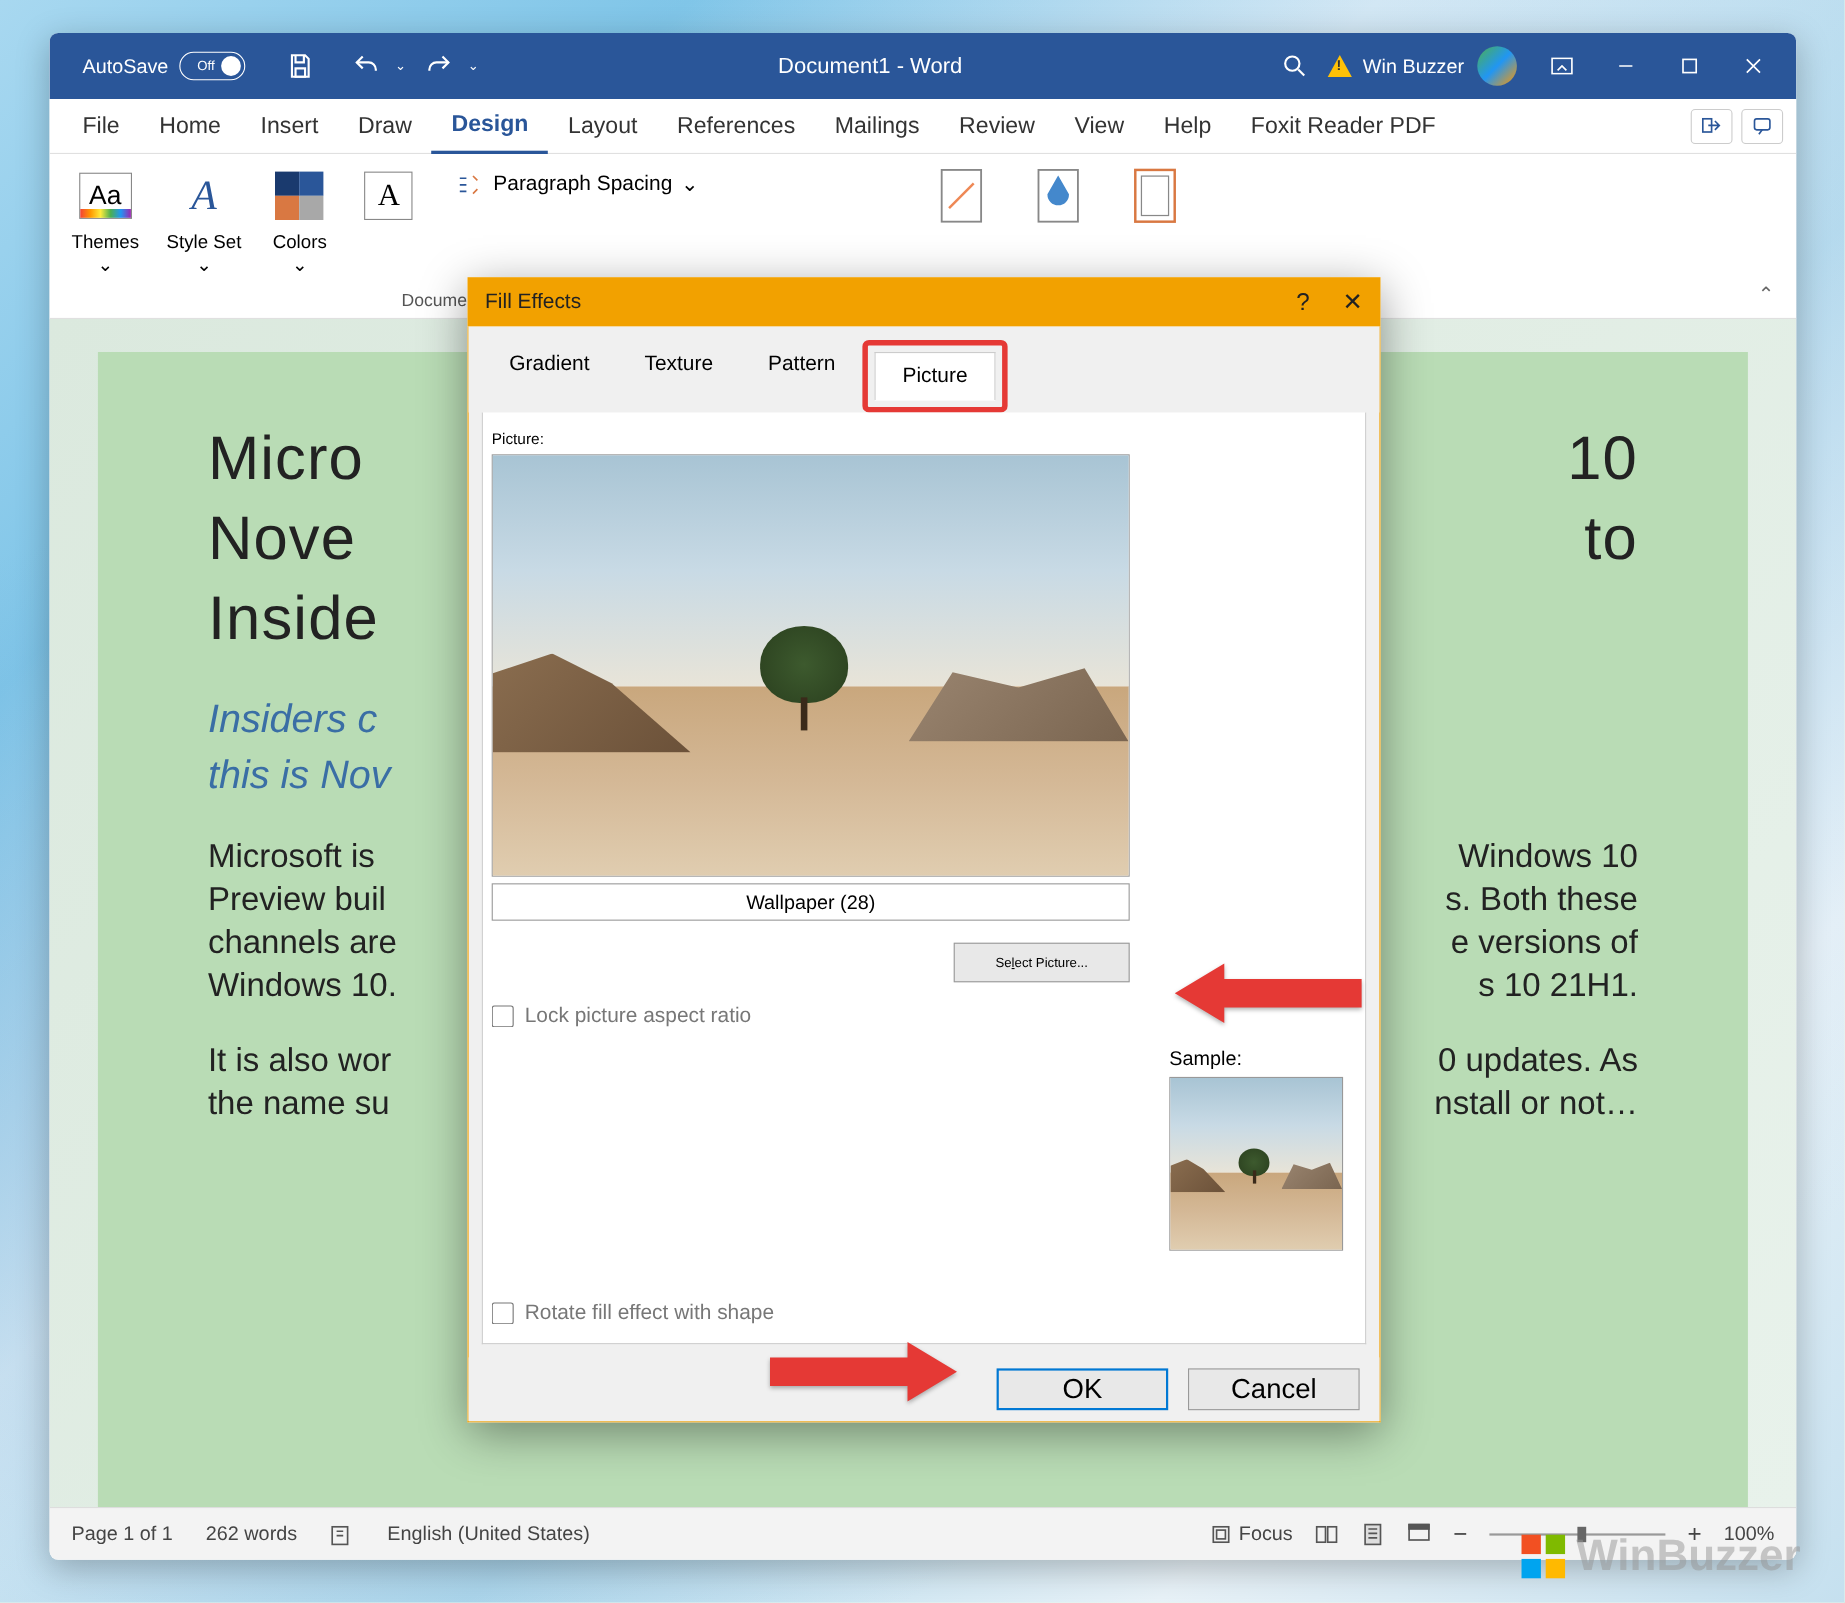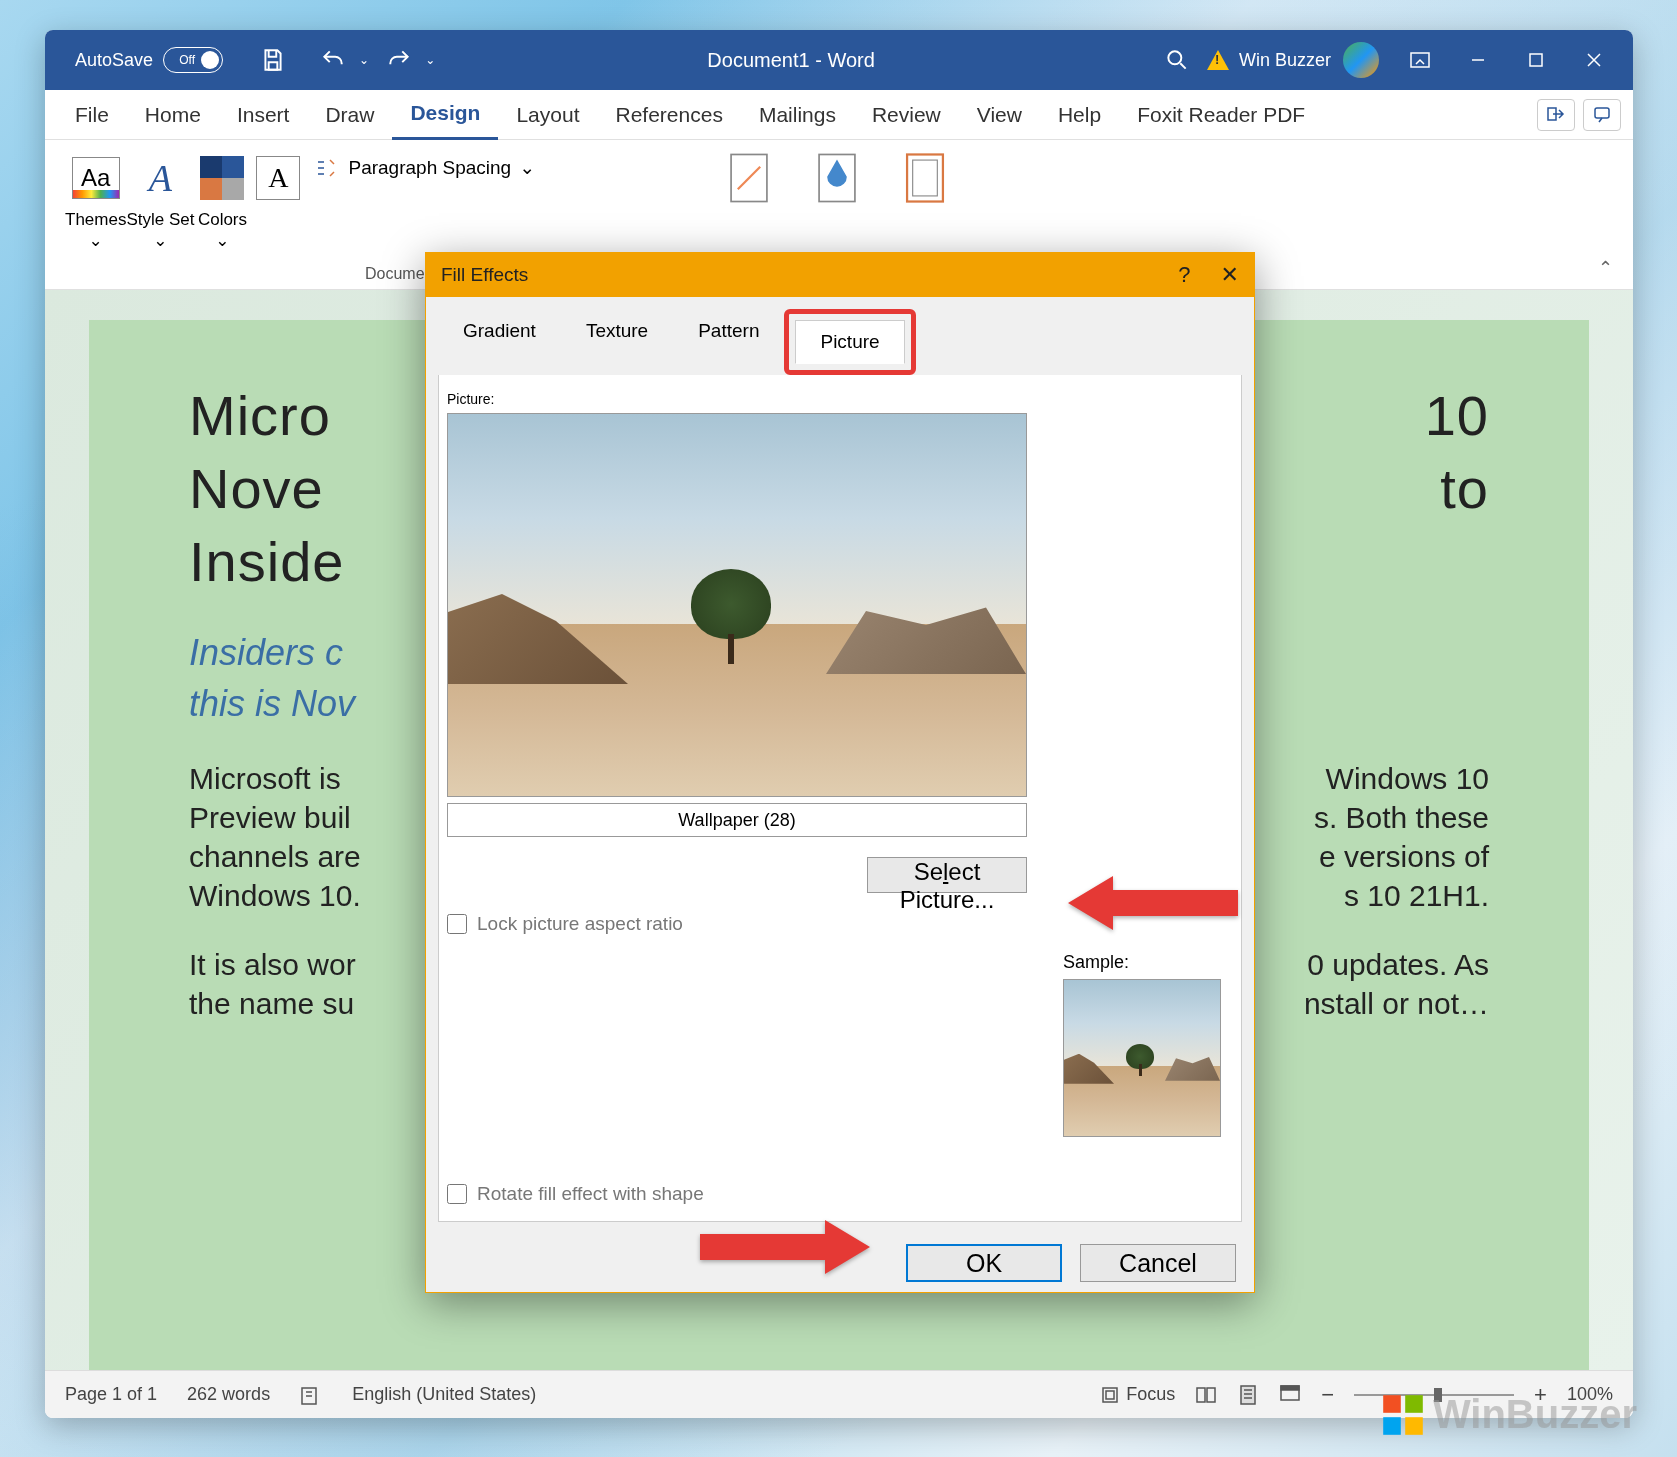--- a/index.html
+++ b/index.html
@@ -17,21 +17,21 @@
 .title-center { flex: 1; text-align: center; font-size: 20px; }
 .warning-tri { width: 0; height: 0; border-left: 11px solid transparent; border-right: 11px solid transparent; border-bottom: 20px solid #ffc107; margin-right: 10px; position: relative; }
 .warning-tri::after { content: '!'; position: absolute; left: -3px; top: 2px; color: #333; font-size: 13px; font-weight: bold; }
 .user-avatar { width: 36px; height: 36px; border-radius: 50%; background: linear-gradient(135deg, #4caf50 0%, #2196f3 50%, #ff9800 100%); margin: 0 12px; }
 .window-btn { width: 58px; height: 44px; display: flex; align-items: center; justify-content: center; cursor: pointer; }
 .ribbon-tabs { height: 50px; background: #fff; display: flex; align-items: center; padding: 0 12px; border-bottom: 1px solid #e0e0e0; }
 .ribbon-tab { padding: 12px 18px; font-size: 21px; color: #333; cursor: pointer; }
 .ribbon-tab.active { color: #2a5699; font-weight: 600; border-bottom: 3px solid #2a5699; }
 .ribbon-right { margin-left: auto; display: flex; gap: 8px; }
 .ribbon-btn { width: 38px; height: 32px; border: 1px solid #ccc; border-radius: 4px; display: flex; align-items: center; justify-content: center; cursor: pointer; }
-.ribbon-content { height: 150px; background: #fff; display: flex; align-items: flex-start; padding: 10px 20px; border-bottom: 1px solid #e0e0e0; position: relative; }
+.ribbon-content { height: 150px; background: #fff; display: flex; align-items: flex-start; padding: 10px 20px; gap: 25px; border-bottom: 1px solid #e0e0e0; position: relative; }
 .ribbon-item { display: flex; flex-direction: column; align-items: center; cursor: pointer; font-size: 17px; }
 .ribbon-icon-box { width: 56px; height: 56px; display: flex; align-items: center; justify-content: center; margin-bottom: 4px; }
 .themes-icon { width: 48px; height: 42px; border: 1px solid #888; background: #fff; display: flex; align-items: center; justify-content: center; font-size: 24px; position: relative; }
 .themes-icon::after { content: ''; position: absolute; bottom: 0; left: 0; right: 0; height: 8px; background: linear-gradient(90deg, #f44336, #ff9800, #ffeb3b, #4caf50, #2196f3, #9c27b0); }
 .styleset-icon { font-size: 38px; color: #2a5699; font-style: italic; font-family: serif; }
 .colors-icon { width: 44px; height: 44px; display: grid; grid-template-columns: 1fr 1fr; grid-template-rows: 1fr 1fr; }
 .colors-icon div:nth-child(1) { background: #1a3a6e; } .colors-icon div:nth-child(2) { background: #2a5699; }
 .colors-icon div:nth-child(3) { background: #d97842; } .colors-icon div:nth-child(4) { background: #a8a8a8; }
 .fonts-icon { width: 44px; height: 44px; border: 1px solid #888; display: flex; align-items: center; justify-content: center; font-size: 28px; font-family: serif; }
 .para-spacing { display: flex; align-items: center; gap: 8px; font-size: 19px; padding: 6px 10px; cursor: pointer; }
@@ -59,21 +59,21 @@
 .dialog-panel { flex: 1; background: #fff; margin: 0 12px 12px 12px; padding: 16px 8px; border: 1px solid #ccc; border-top: none; display: flex; flex-direction: column; }
 .picture-preview { width: 580px; height: 384px; border: 1px solid #999; display:flex; flex-direction:column; }
 .desert-sky { flex: 0 0 55%; background: linear-gradient(180deg, #a8c4d4 0%, #c8dae5 50%, #e8e4d8 100%); }
 .desert-ground { flex: 1; background: linear-gradient(180deg, #c9a77d 0%, #d4b896 50%, #e0cdb0 100%); position: relative; }
 .mountain-left { position: absolute; left: 0; top: -30px; width: 180px; height: 90px; background: linear-gradient(135deg, #8a6d4f, #6b5139); clip-path: polygon(0 100%, 0 20%, 30% 0%, 60% 30%, 100% 100%); }
 .mountain-right { position: absolute; right: 0; top: -20px; width: 200px; height: 70px; background: linear-gradient(135deg, #9a8570, #7a6550); clip-path: polygon(0 100%, 20% 10%, 50% 30%, 80% 5%, 100% 100%); }
 .tree { position: absolute; left: 42%; top: -55px; }
 .tree-crown { width: 80px; height: 70px; background: radial-gradient(circle, #3d5a2e, #2a3f1e); border-radius: 50% 50% 45% 45%; }
 .tree-trunk { width: 6px; height: 30px; background: #3a2a1a; margin: -5px auto 0; }
 .picture-name-box { width: 580px; height: 34px; border: 1px solid #999; background: #fff; text-align: center; line-height: 32px; font-size: 18px; margin-top: 6px; }
-.select-pic-btn { width: 160px; height: 36px; background: #e8e8e8; border: 1px solid #999; font-size: 24px; cursor: pointer; margin-top: 20px; margin-left: 420px; }
+.select-pic-btn { width: 160px; height: 36px; background: #e8e8e8; border: 1px solid #999; font-size: 12px; cursor: pointer; margin-top: 20px; margin-left: 420px; }
 .select-pic-btn u { text-decoration: underline; }
 .checkbox-row { display: flex; align-items: center; gap: 10px; margin-top: 20px; font-size: 19px; color: #777; }
 .checkbox-row input { width: 20px; height: 20px; }
 .sample-section { position: absolute; right: 34px; top: 700px; }
 .sample-img { width: 158px; height: 158px; border: 1px solid #999; margin-top: 6px; }
 .dialog-buttons { display: flex; justify-content: flex-end; gap: 18px; padding: 10px 18px; background: #f0f0f0; }
 .dlg-btn { width: 156px; height: 38px; background: #e8e8e8; border: 1px solid #999; font-size: 25px; cursor: pointer; }
 .dlg-btn.primary { border: 2px solid #0078d4; }
 .red-arrow { position: absolute; }
 .red-arrow svg { filter: drop-shadow(0 2px 2px rgba(0,0,0,0.3)); }

